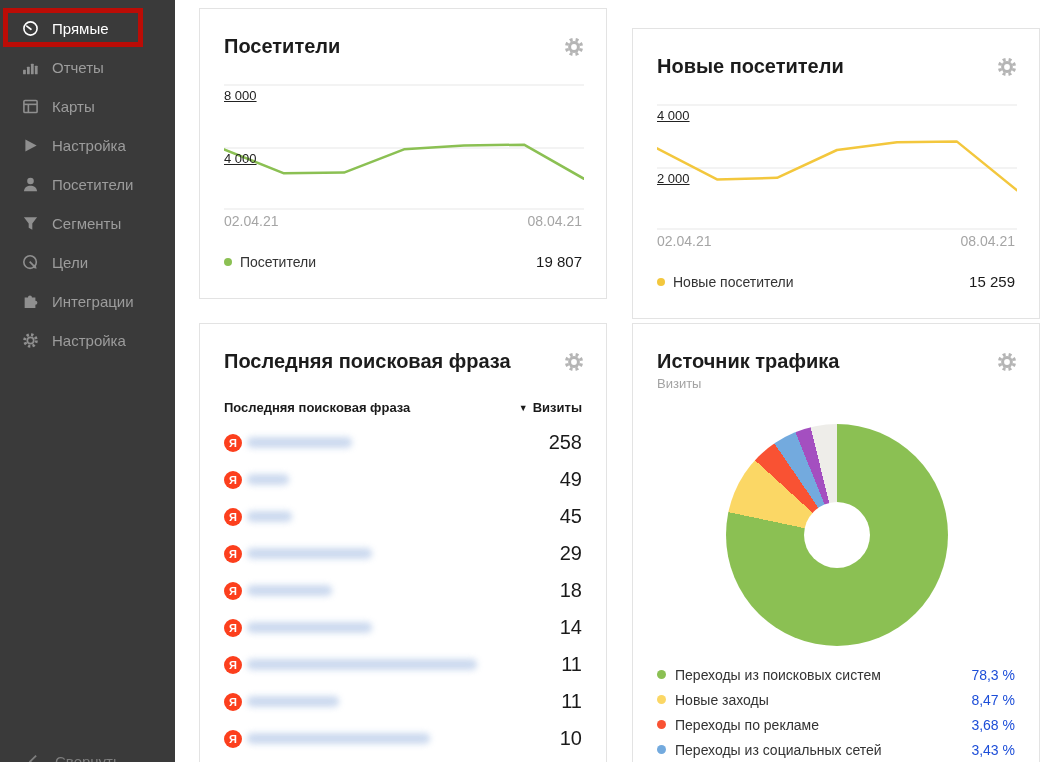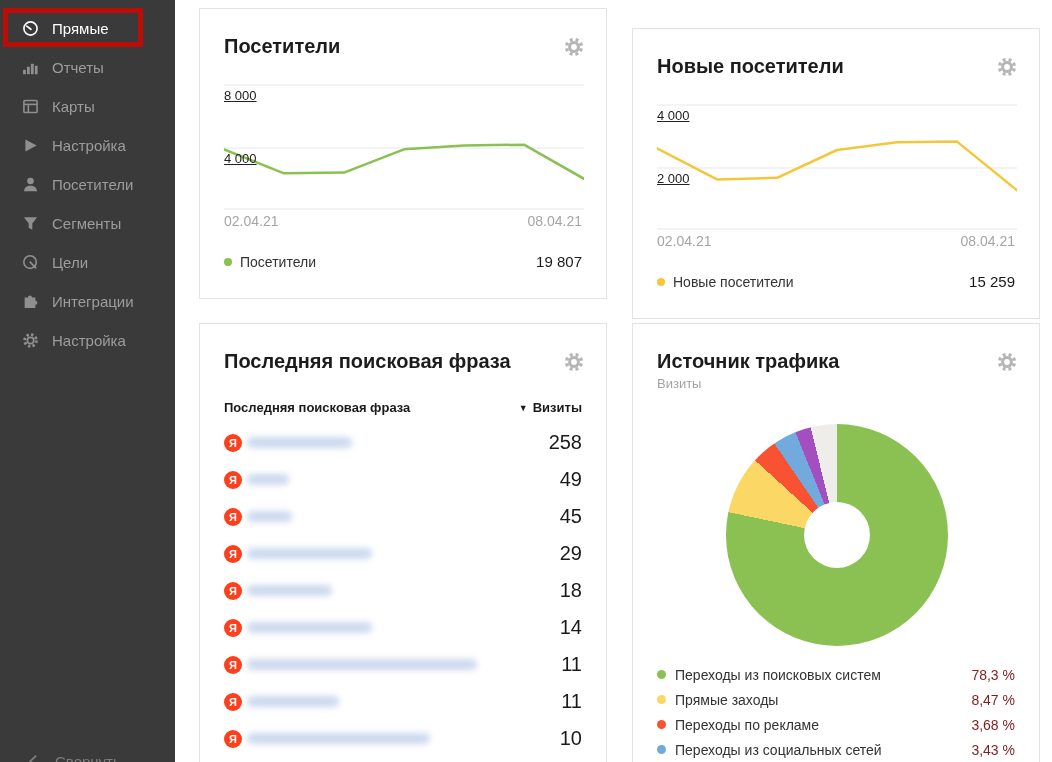--- a/index.html
+++ b/index.html
@@ -52,21 +52,21 @@
   .trow .visits { margin-left:auto; font-size:20px; color:#1a1a1a; }
 
   
   .card-subtitle { position:absolute; left:24px; top:52px; font-size:13px; color:#a3a3a3; }
   .donut { position:absolute; left:93px; top:100px; width:222px; height:222px; border-radius:50%; }
   .donut-hole { position:absolute; left:78px; top:78px; width:66px; height:66px; border-radius:50%; background:#fff; }
   .pie-legend { position:absolute; left:24px; right:24px; top:338px; }
   .pie-legend-row { display:flex; align-items:center; height:25px; }
   .pie-dot { width:9px; height:9px; border-radius:50%; margin-right:9px; flex:0 0 9px; }
   .pie-label { font-size:14px; color:#333; }
-  .pie-value { margin-left:auto; font-size:14px; color:#7f1d1d; }
+  .pie-value { margin-left:auto; font-size:14px; color:#1d4ed8; }
 </style>
 </head>
 <body>
 
 <div class="app">
 
   <aside class="sidebar">
     <div class="nav-list" id="nav-list">
         <div class="nav-item active">
           <span class="nav-icon">
@@ -310,21 +310,21 @@
       <div class="donut-hole"></div>
     </div>
     <div class="pie-legend" id="pie-legend">
         <div class="pie-legend-row">
           <span class="pie-dot" style="background: rgb(139, 192, 83);"></span>
           <span class="pie-label">Переходы из поисковых систем</span>
           <span class="pie-value">78,3 %</span>
         </div>
         <div class="pie-legend-row">
           <span class="pie-dot" style="background: rgb(251, 215, 101);"></span>
-          <span class="pie-label">Прямые заходы</span>
+          <span class="pie-label">Новые заходы</span>
           <span class="pie-value">8,47 %</span>
         </div>
         <div class="pie-legend-row">
           <span class="pie-dot" style="background: rgb(249, 82, 51);"></span>
           <span class="pie-label">Переходы по рекламе</span>
           <span class="pie-value">3,68 %</span>
         </div>
         <div class="pie-legend-row">
           <span class="pie-dot" style="background: rgb(115, 170, 222);"></span>
           <span class="pie-label">Переходы из социальных сетей</span>

